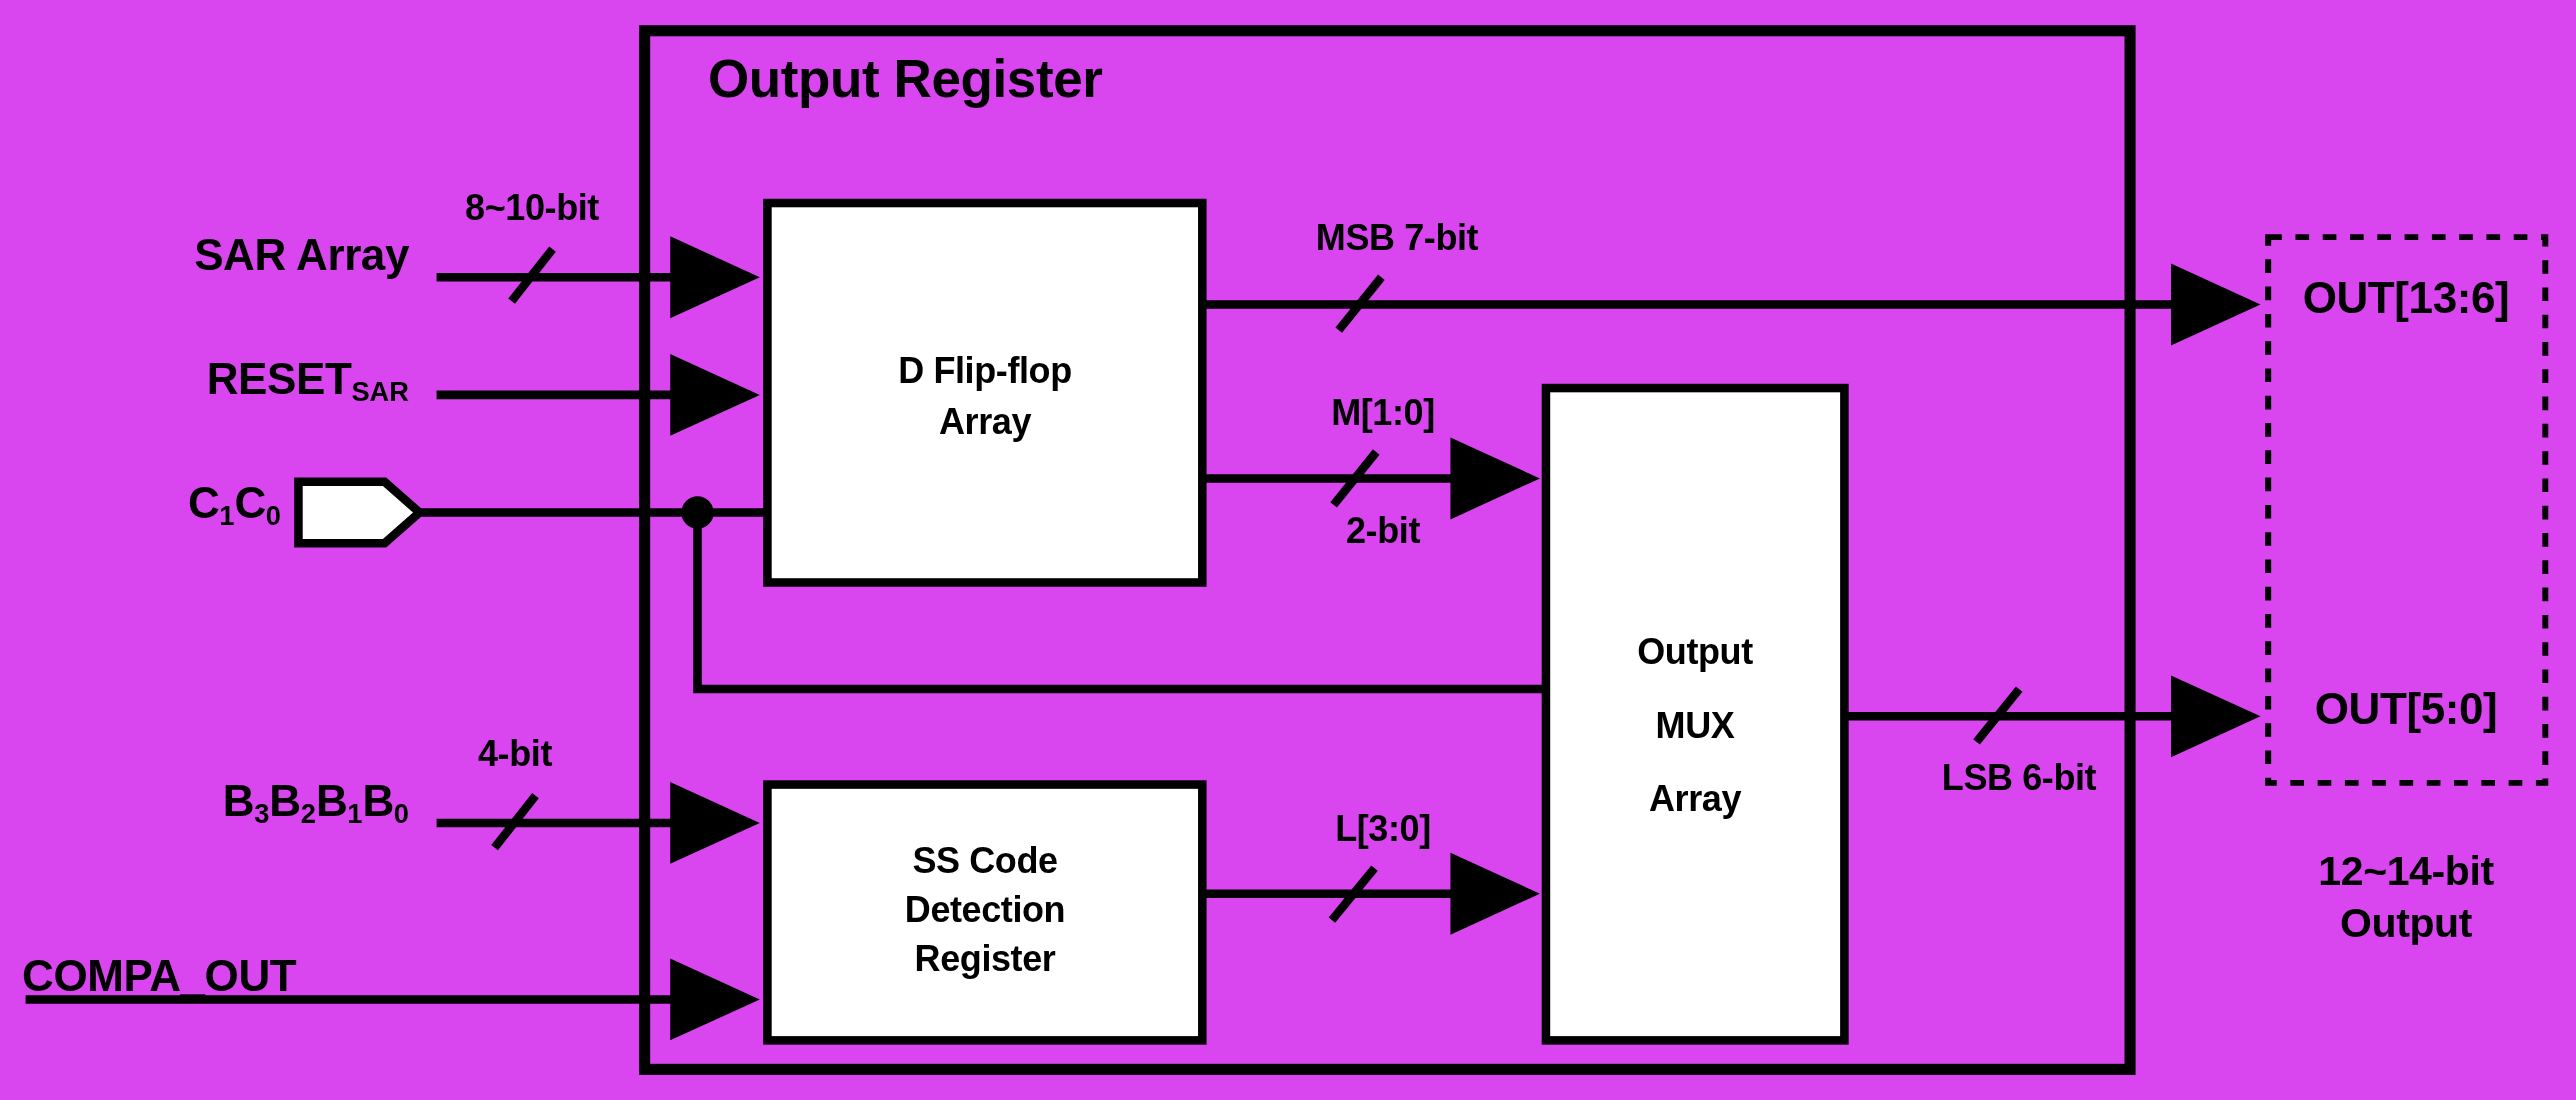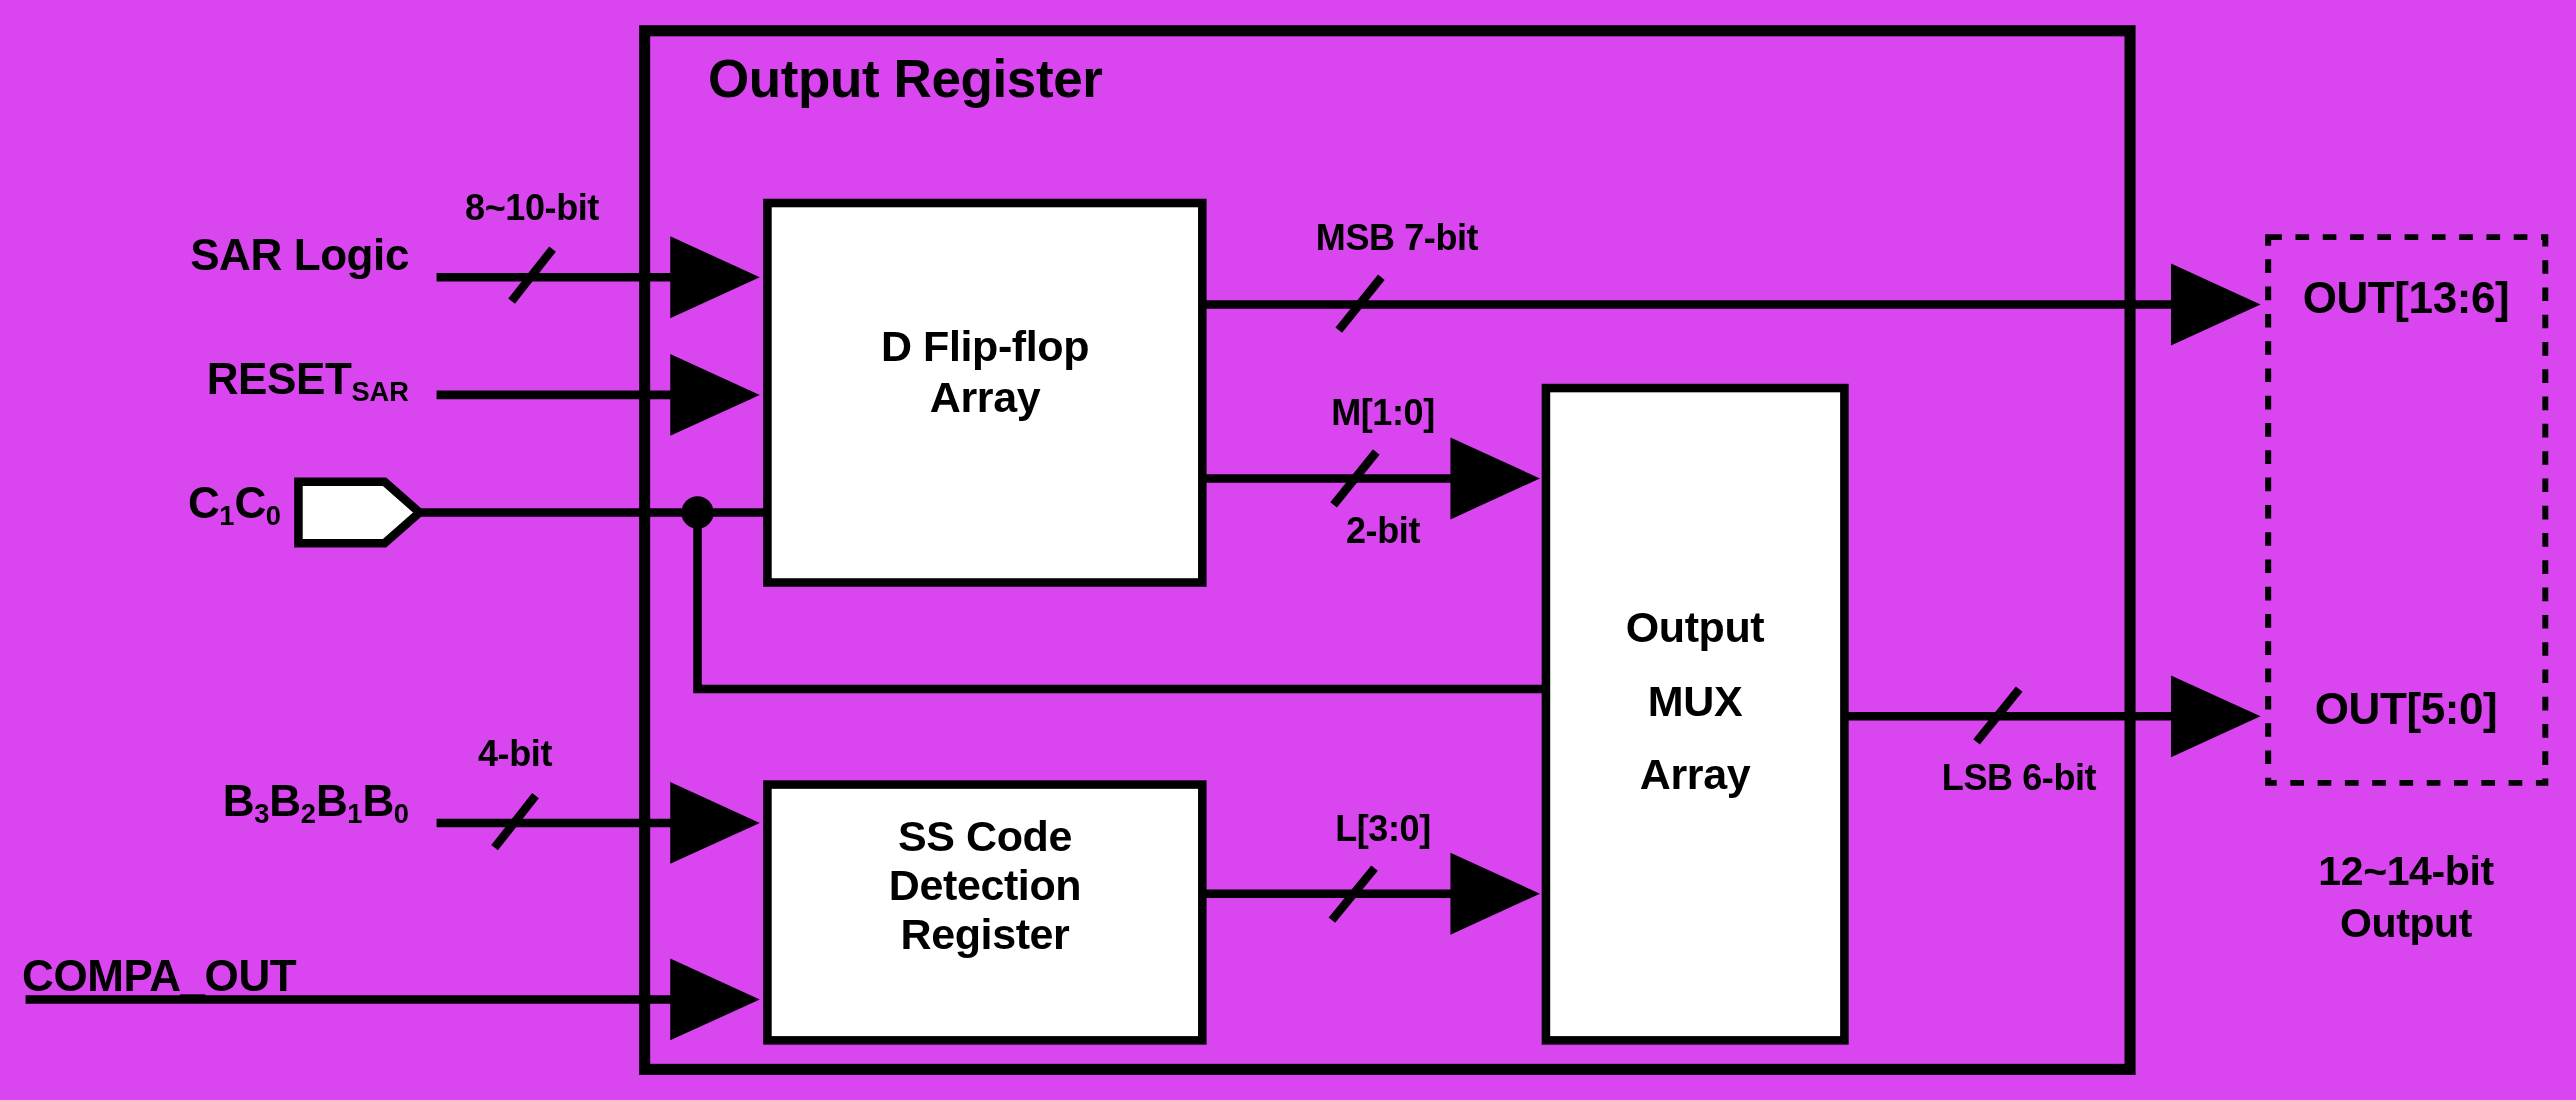--- a/index.html
+++ b/index.html
@@ -36,21 +36,21 @@
   .lbl.rgt { text-align: right; transform: translateX(-100%); }
   .sub {
     font-size: 0.62em;
     vertical-align: baseline;
     position: relative;
     top: 0.26em;
     letter-spacing: 0;
   }
   .t-title   { font-size: 53px; }
   .t-port    { font-size: 44px; }
-  .t-block   { font-size: 43px; }
+  .t-block   { font-size: 36px; margin-top: 28px; }
   .t-bus     { font-size: 36px; }
   .t-out     { font-size: 44px; }
   .t-cap     { font-size: 41px; margin-top: 31px; }
 </style>
 </head>
 <body>
 
 <div id="stage">
 
   <svg id="diagram" viewBox="0 0 3021 1291">
@@ -94,21 +94,21 @@
 
     <line x1="1410" y1="1048" x2="1795" y2="1048" stroke="#000000" stroke-width="10" marker-end="url(#arrowhead)"></line>
     <line x1="1562" y1="1079" x2="1612" y2="1018" stroke="#000000" stroke-width="10"></line>
 
     <line x1="2163" y1="840" x2="2640" y2="840" stroke="#000000" stroke-width="10" marker-end="url(#arrowhead)"></line>
     <line x1="2318" y1="870" x2="2368" y2="808" stroke="#000000" stroke-width="10"></line>
   </svg>
 
   <div class="lbl t-title" style="left:708px; top:51px;">Output Register</div>
 
-  <div class="lbl t-port rgt" style="left:409px; top:232px;">SAR Logic</div>
+  <div class="lbl t-port rgt" style="left:409px; top:232px;">SAR Array</div>
 
   <div class="lbl t-port rgt" style="left:409px; top:350px;margin-top:6px;"><span>RESET</span><span class="sub">SAR</span></div>
 
   <div class="lbl t-port rgt" style="left:281px; top:448px;margin-top:32px;"><span>C</span><span class="sub">1</span><span>C</span><span class="sub">0</span></div>
 
   <div class="lbl t-port rgt" style="left:409px; top:778px;"><span>B</span><span class="sub">3</span><span>B</span><span class="sub">2</span><span>B</span><span class="sub">1</span><span>B</span><span class="sub">0</span></div>
 
   <div class="lbl t-port" style="left:22px; top:953px;">COMPA_OUT</div>
 
   <div class="lbl t-bus ctr" style="left:532px; top:189px;">8~10-bit</div>

